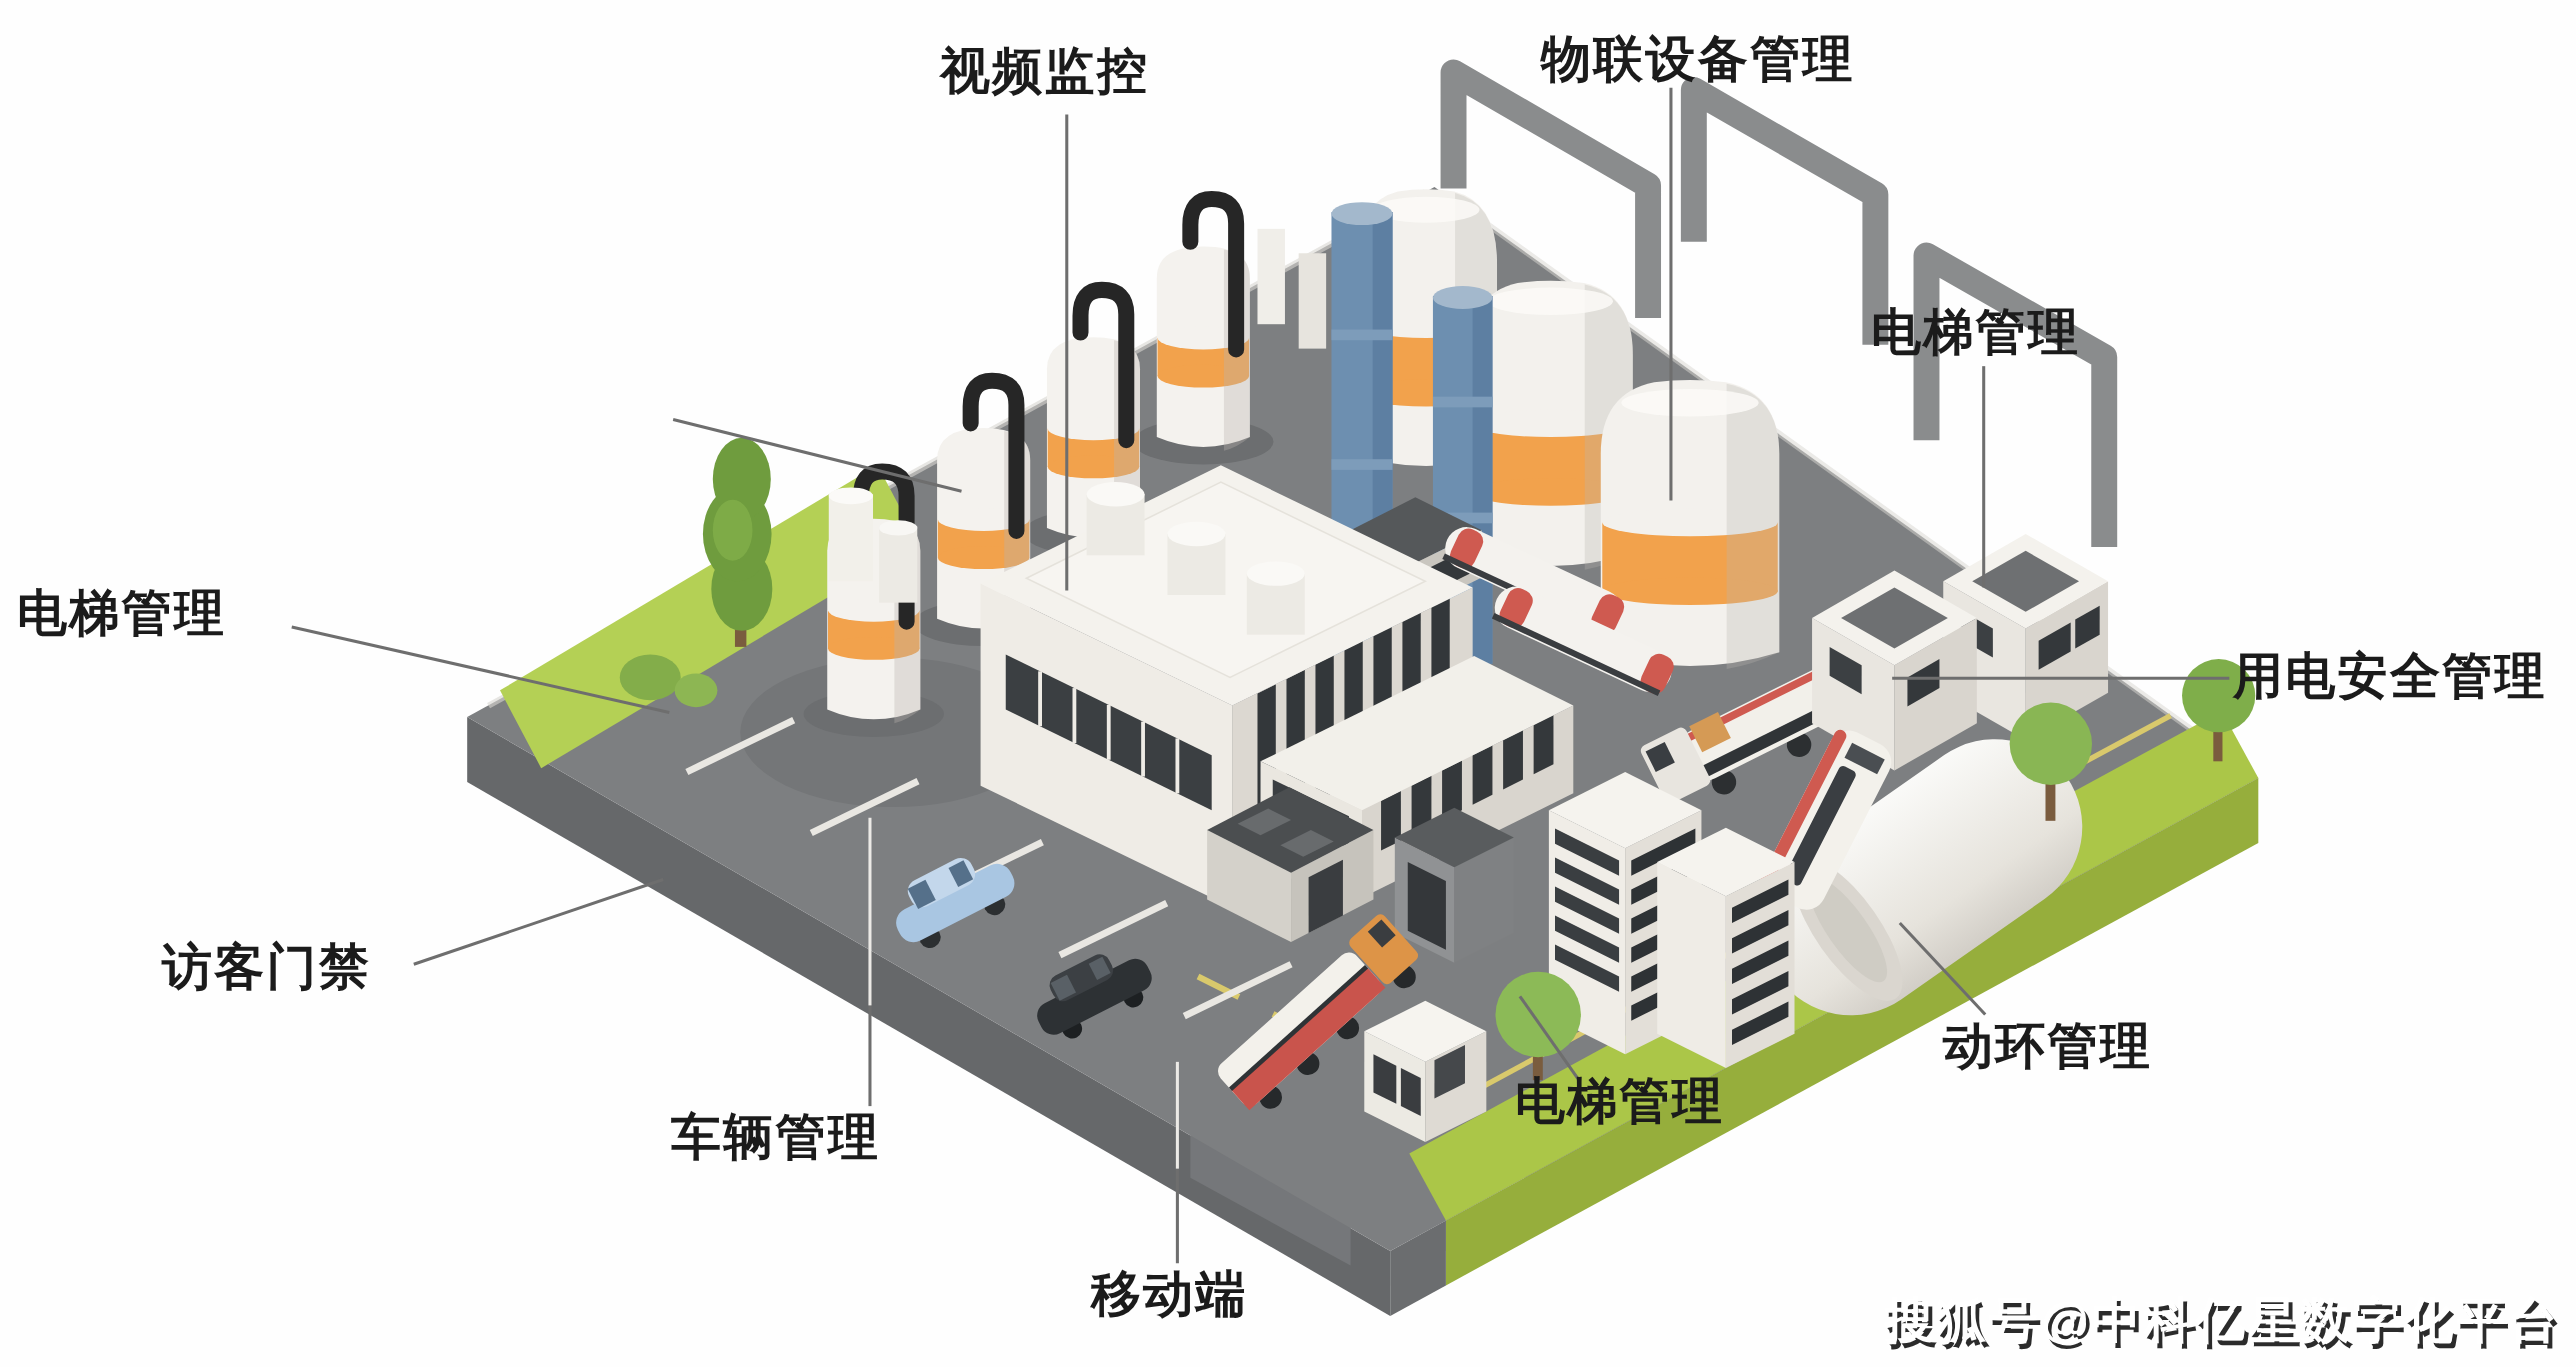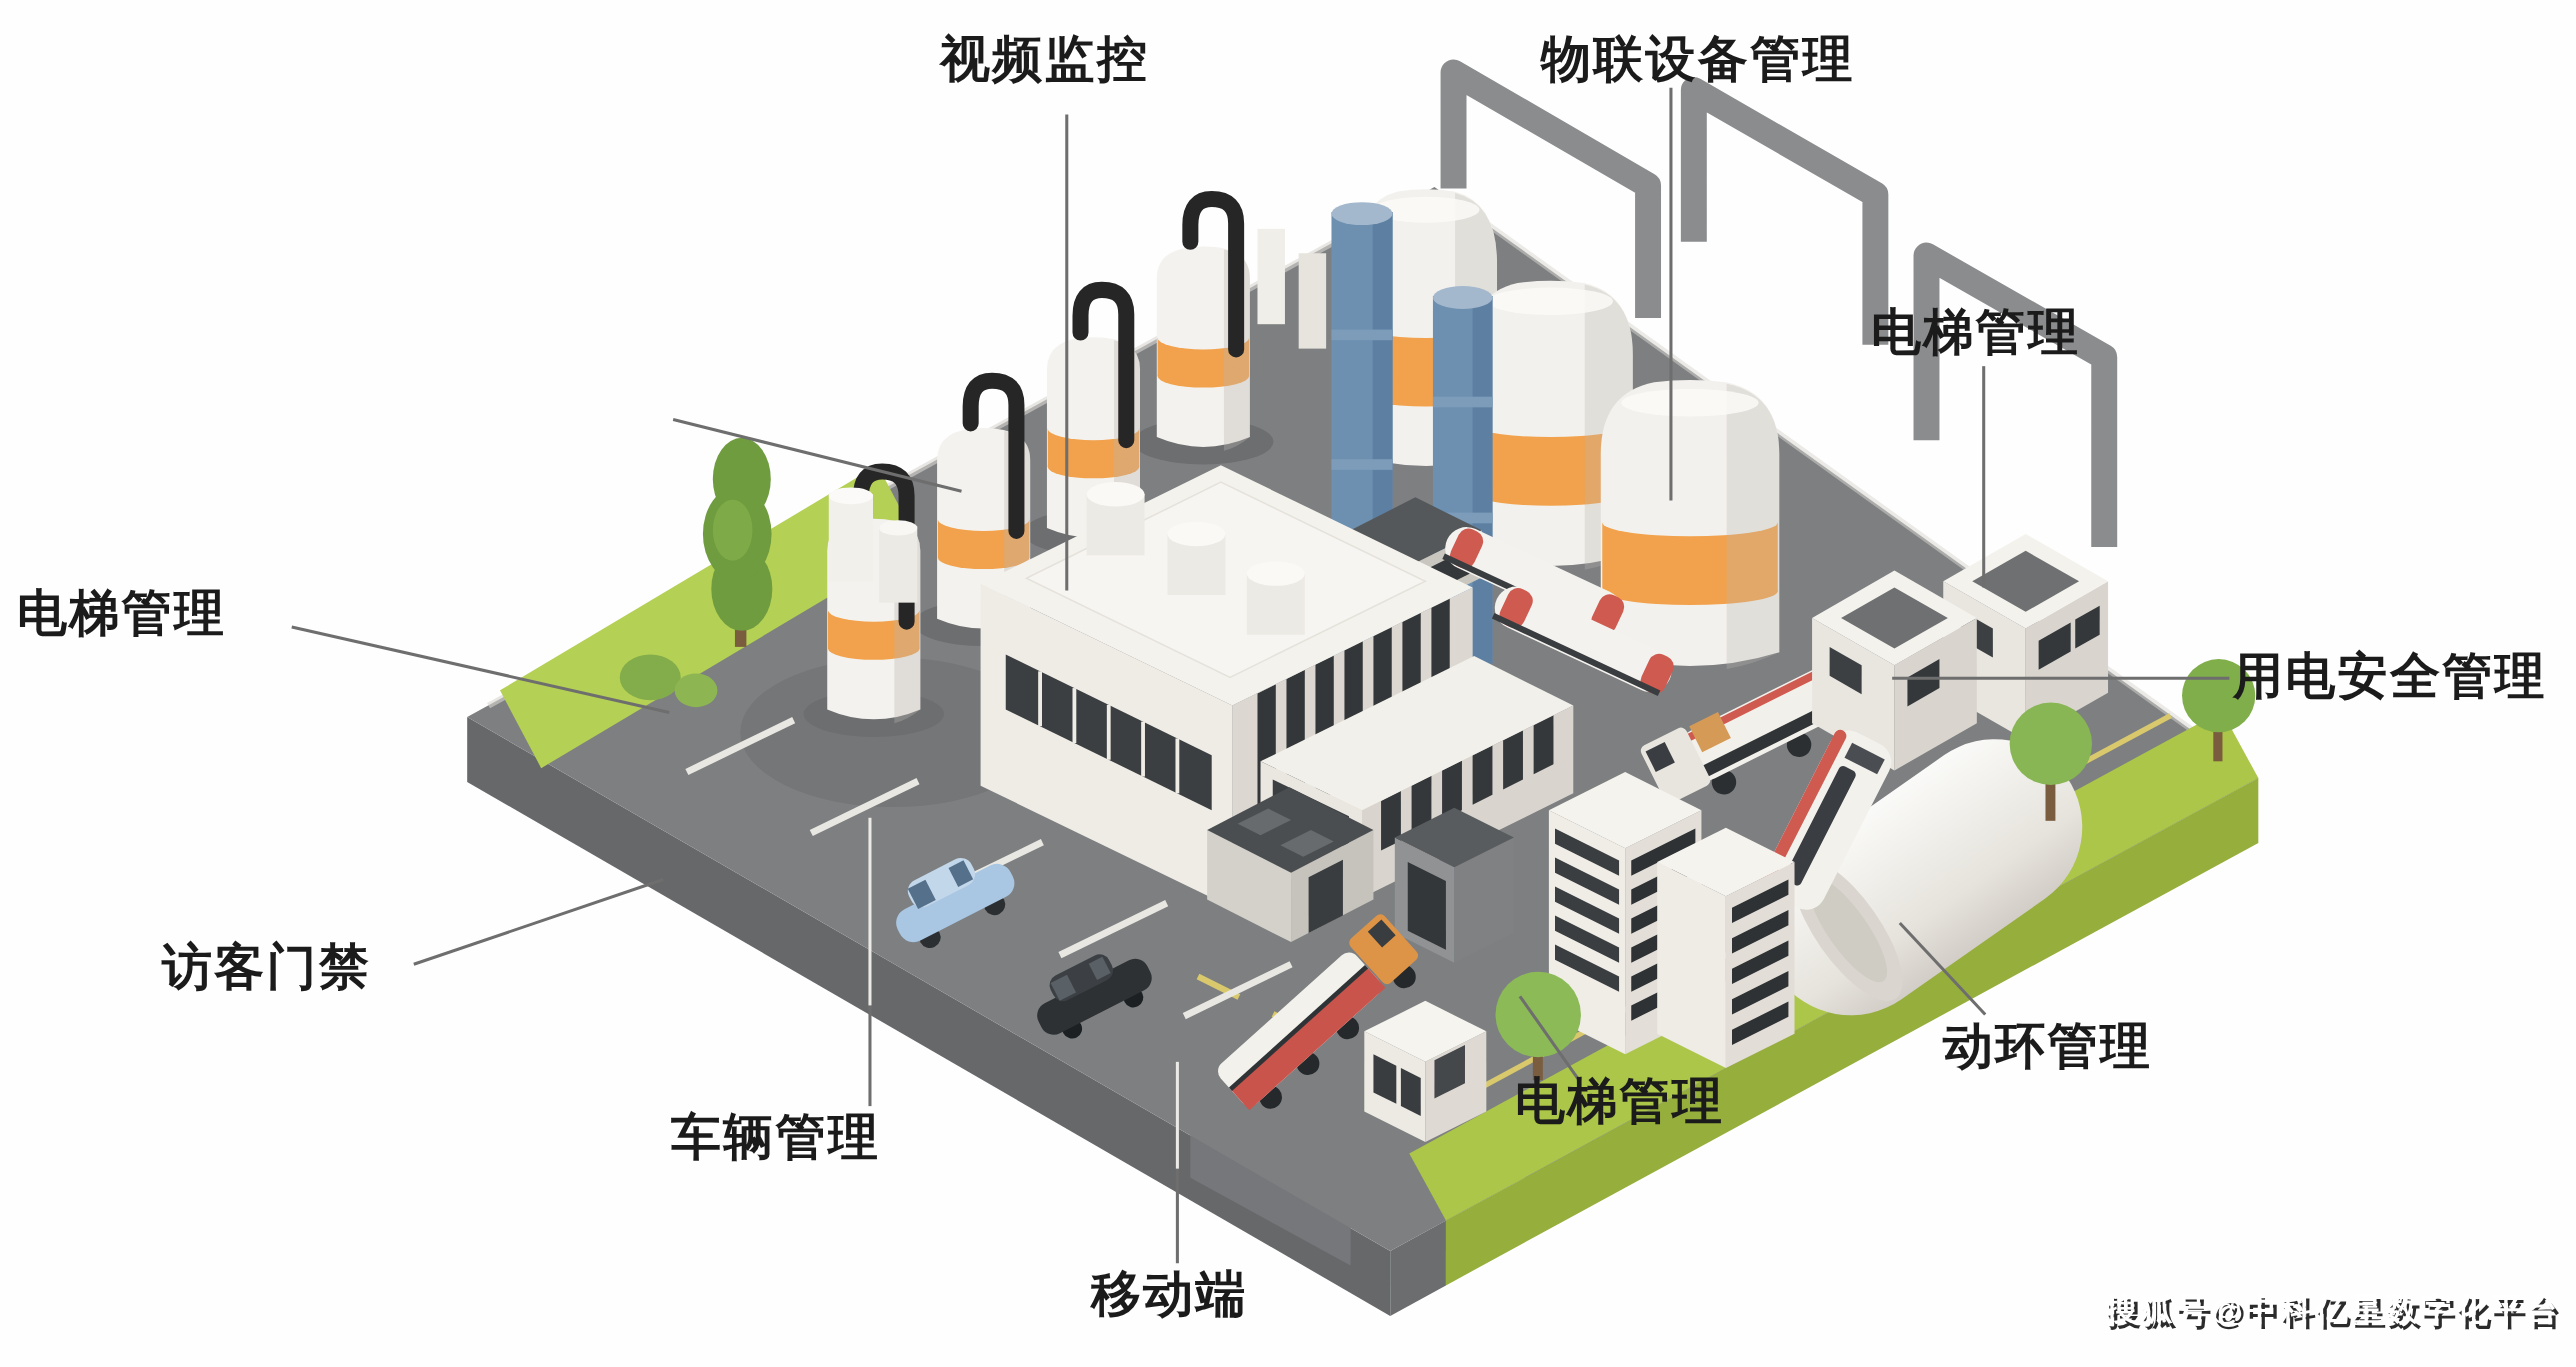--- a/index.html
+++ b/index.html
@@ -10,21 +10,21 @@
   }
   .stage{position:absolute;inset:0;}
   svg.scene{position:absolute;left:0;top:0;}
   .callout-label{
     position:absolute;
     font-size:50px;font-weight:700;color:#1b1b1b;
     letter-spacing:2.3px;white-space:nowrap;line-height:1.1;
   }
   .watermark{
     position:absolute;right:15.3px;top:1288px;
-    font-size:32px;font-weight:700;color:#ffffff;
+    font-size:49px;font-weight:700;color:#ffffff;
     letter-spacing:3.1px;white-space:nowrap;
     text-shadow:3.8px 4.6px 0 rgba(20,20,20,0.9);
   }
 </style>
 </head>
 <body>
 
 <div class="stage">
 
 <svg class="scene" width="2576" height="1367" viewBox="0 0 3376 1792">
@@ -402,21 +402,21 @@
     <line x1="2480" y1="889" x2="2922" y2="889"></line>
     <line x1="1140" y1="1450" x2="1140" y2="1318"></line>
     <line x1="1543" y1="1656" x2="1543" y2="1532"></line>
   </g>
   <g stroke="#eceae6" stroke-width="4">
     <line x1="1140" y1="1318" x2="1140" y2="1072"></line>
     <line x1="1543" y1="1532" x2="1543" y2="1392"></line>
   </g>
 </svg>
 
-<div class="callout-label" style="left:940px;top:32px">视频监控</div>
+<div class="callout-label" style="left:940px;top:44px">视频监控</div>
 <div class="callout-label" style="left:1541px;top:32px">物联设备管理</div>
 <div class="callout-label" style="left:1871px;top:305px">电梯管理</div>
 <div class="callout-label" style="left:17px;top:586px">电梯管理</div>
 <div class="callout-label" style="left:162px;top:940px">访客门禁</div>
 <div class="callout-label" style="left:671px;top:1110px">车辆管理</div>
 <div class="callout-label" style="left:1091px;top:1267px">移动端</div>
 <div class="callout-label" style="left:1515px;top:1074px">电梯管理</div>
 <div class="callout-label" style="left:1943px;top:1019px">动环管理</div>
 <div class="callout-label" style="left:2233px;top:649px">用电安全管理</div>
 

